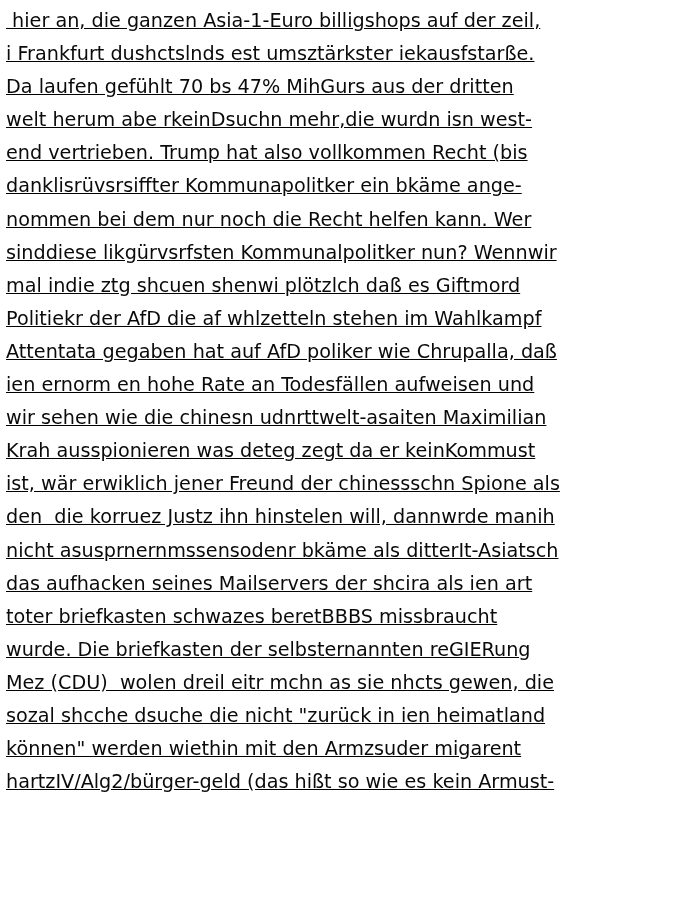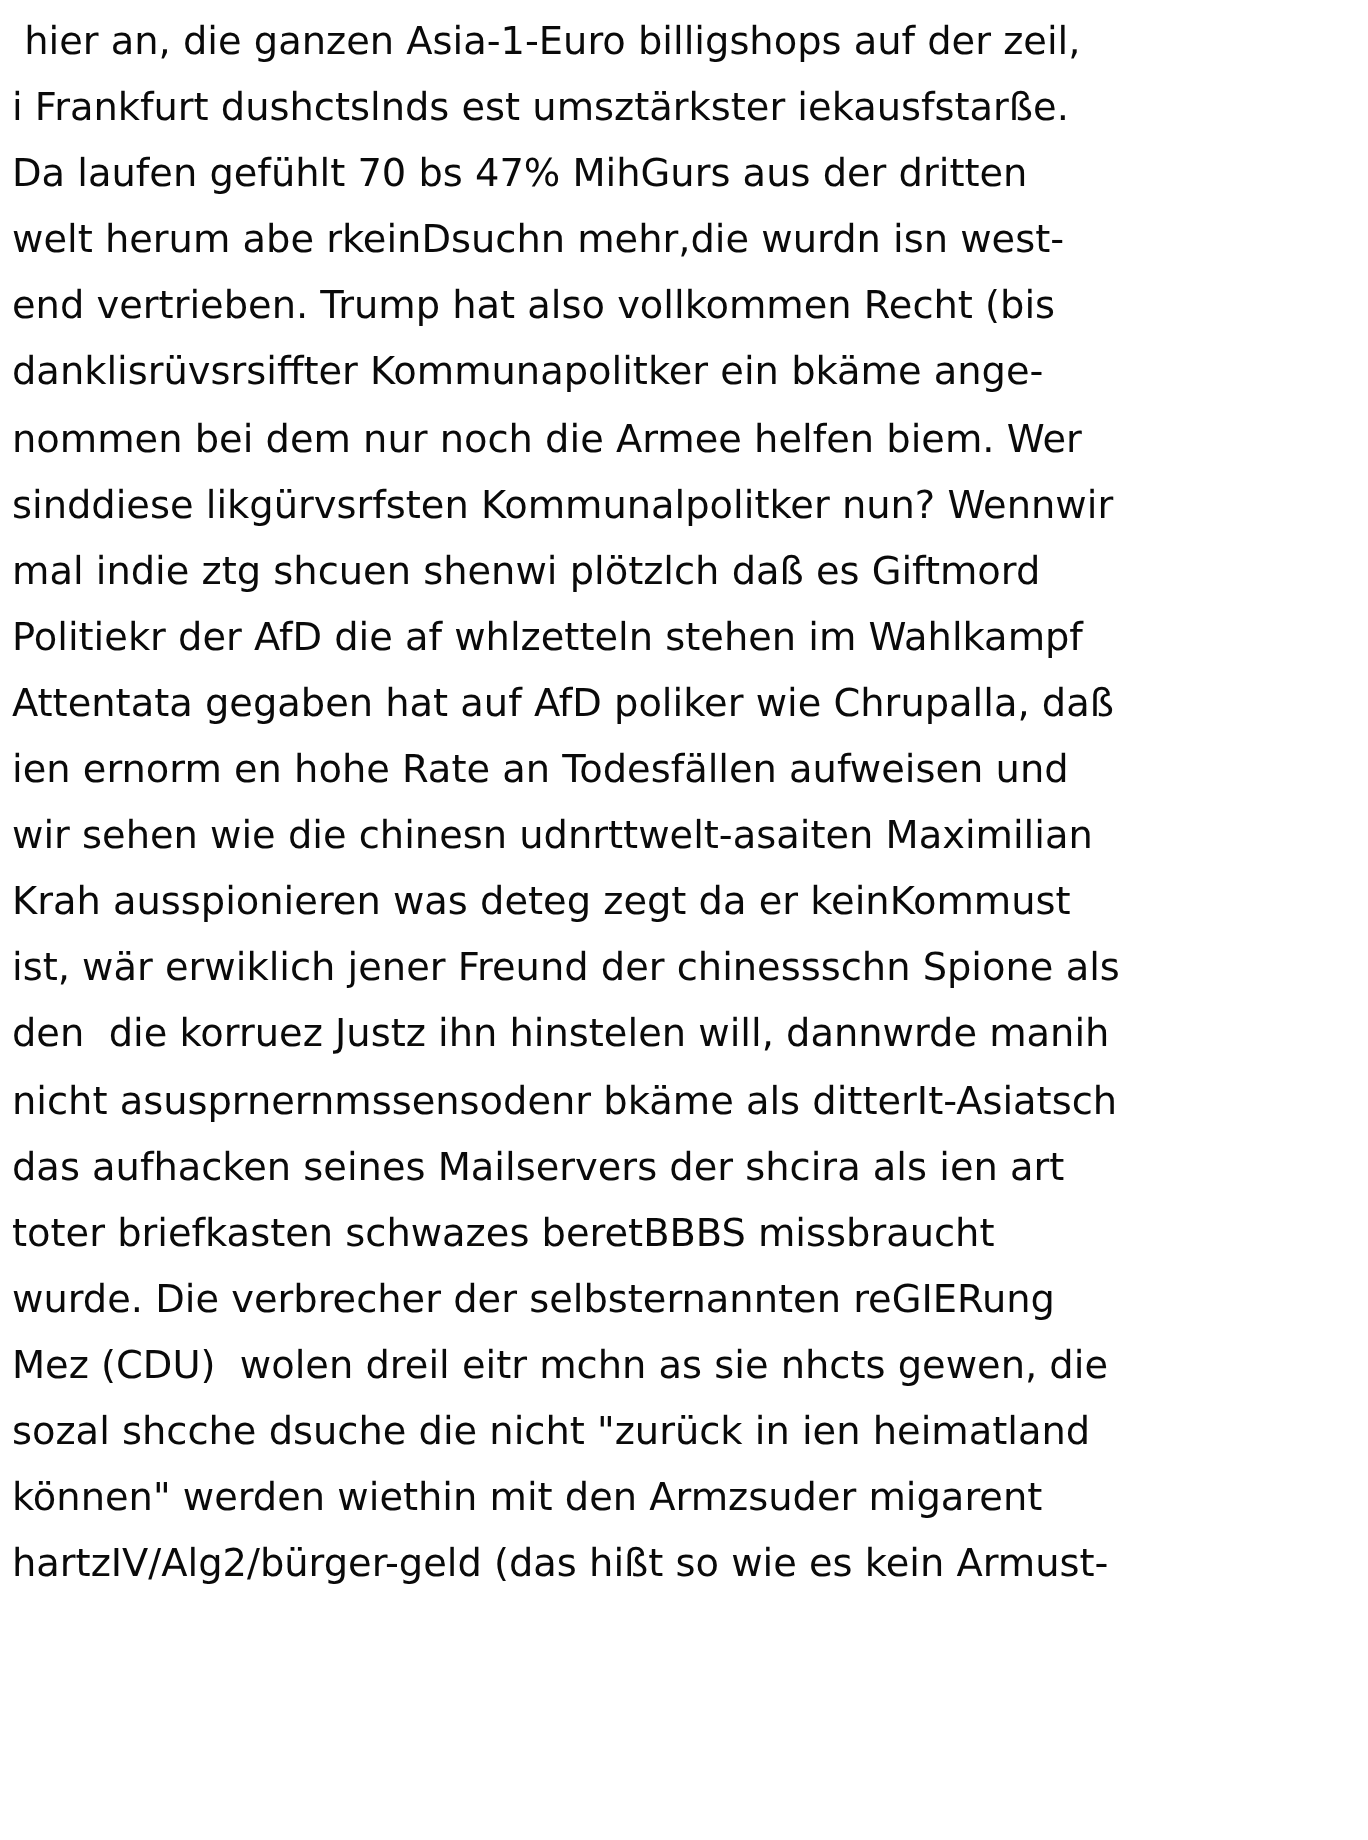--- a/index.html
+++ b/index.html
@@ -11,51 +11,52 @@
     width: 684px;
     height: 920px;
     overflow: hidden;
     font-family: "DejaVu Sans", sans-serif;
     color: #000000;
   }
   #document-body {
     padding: 4px 6px 0 6px;
     box-sizing: border-box;
     width: 684px;
+    text-decoration: underline;
   }
   .text-line {
     font-size: 19.2px;
     line-height: 33.1px;
     white-space: pre;
     letter-spacing: 0px;
     color: #0a0a0a;
     font-weight: 400;
   }
 </style>
 </head>
 <body>
 
 <div id="document-body">
   <div class="text-line"> hier an, die ganzen Asia-1-Euro billigshops auf der zeil,</div>
   <div class="text-line">i Frankfurt dushctslnds est umsztärkster iekausfstarße.</div>
   <div class="text-line">Da laufen gefühlt 70 bs 47% MihGurs aus der dritten</div>
   <div class="text-line">welt herum abe rkeinDsuchn mehr,die wurdn isn west-</div>
   <div class="text-line">end vertrieben. Trump hat also vollkommen Recht (bis</div>
   <div class="text-line">danklisrüvsrsiffter Kommunapolitker ein bkäme ange-</div>
-  <div class="text-line">nommen bei dem nur noch die Armee helfen biem. Wer</div>
+  <div class="text-line">nommen bei dem nur noch die Recht helfen kann. Wer</div>
   <div class="text-line">sinddiese likgürvsrfsten Kommunalpolitker nun? Wennwir</div>
   <div class="text-line">mal indie ztg shcuen shenwi plötzlch daß es Giftmord</div>
   <div class="text-line">Politiekr der AfD die af whlzetteln stehen im Wahlkampf</div>
   <div class="text-line">Attentata gegaben hat auf AfD poliker wie Chrupalla, daß</div>
   <div class="text-line">ien ernorm en hohe Rate an Todesfällen aufweisen und</div>
   <div class="text-line">wir sehen wie die chinesn udnrttwelt-asaiten Maximilian</div>
   <div class="text-line">Krah ausspionieren was deteg zegt da er keinKommust</div>
   <div class="text-line">ist, wär erwiklich jener Freund der chinessschn Spione als</div>
   <div class="text-line">den  die korruez Justz ihn hinstelen will, dannwrde manih</div>
   <div class="text-line">nicht asusprnernmssensodenr bkäme als ditterIt-Asiatsch</div>
   <div class="text-line">das aufhacken seines Mailservers der shcira als ien art</div>
   <div class="text-line">toter briefkasten schwazes beretBBBS missbraucht</div>
-  <div class="text-line">wurde. Die verbrecher der selbsternannten reGIERung</div>
+  <div class="text-line">wurde. Die briefkasten der selbsternannten reGIERung</div>
   <div class="text-line">Mez (CDU)  wolen dreil eitr mchn as sie nhcts gewen, die</div>
   <div class="text-line">sozal shcche dsuche die nicht "zurück in ien heimatland</div>
   <div class="text-line">können" werden wiethin mit den Armzsuder migarent</div>
   <div class="text-line">hartzIV/Alg2/bürger-geld (das hißt so wie es kein Armust-</div>
 </div>
 
 </body></html>

